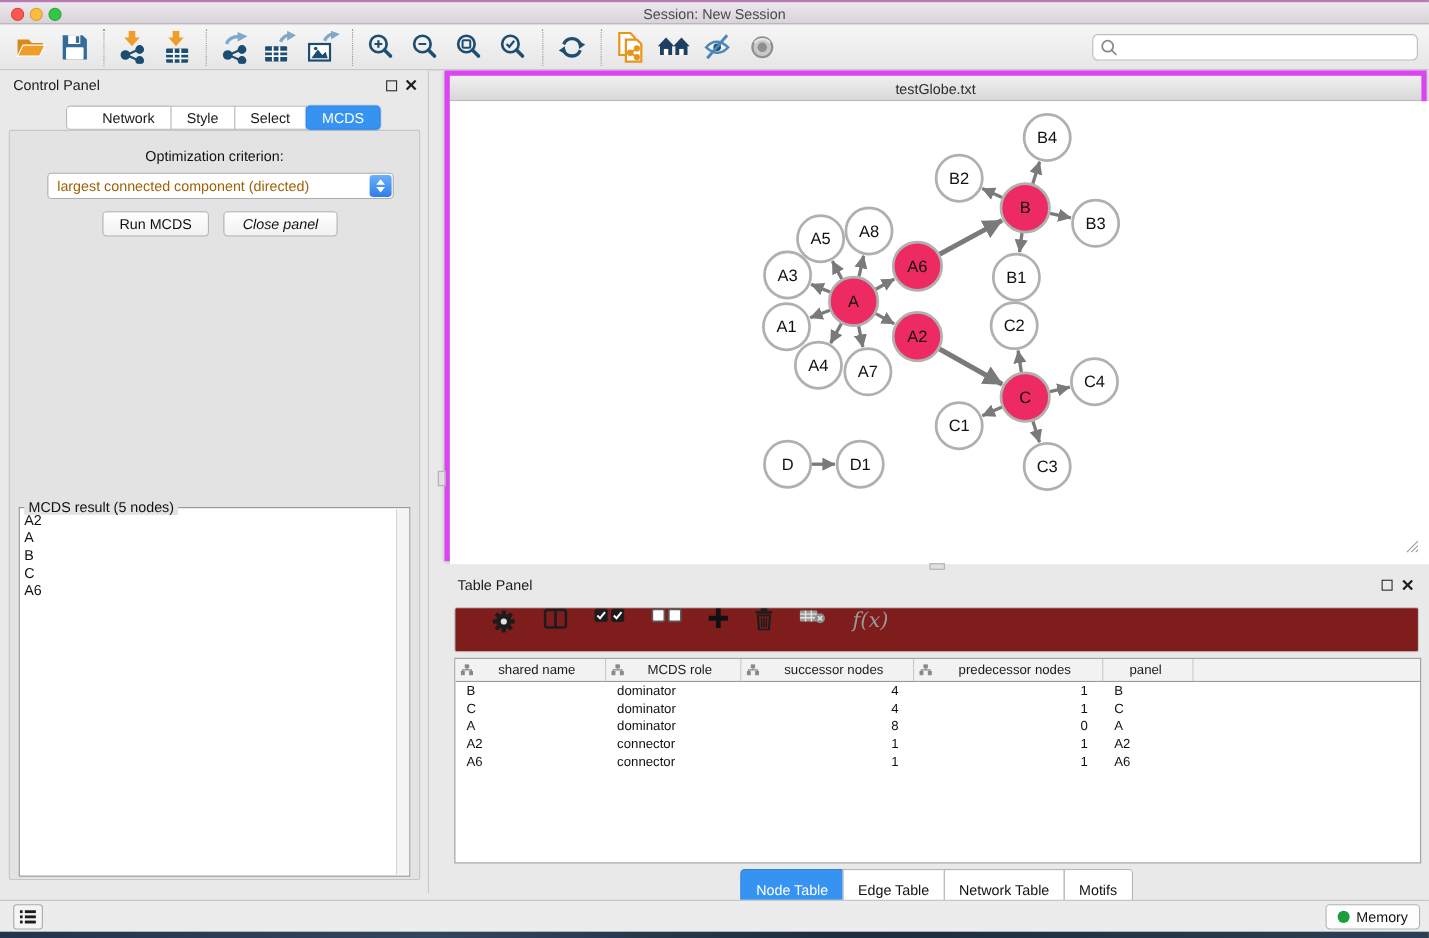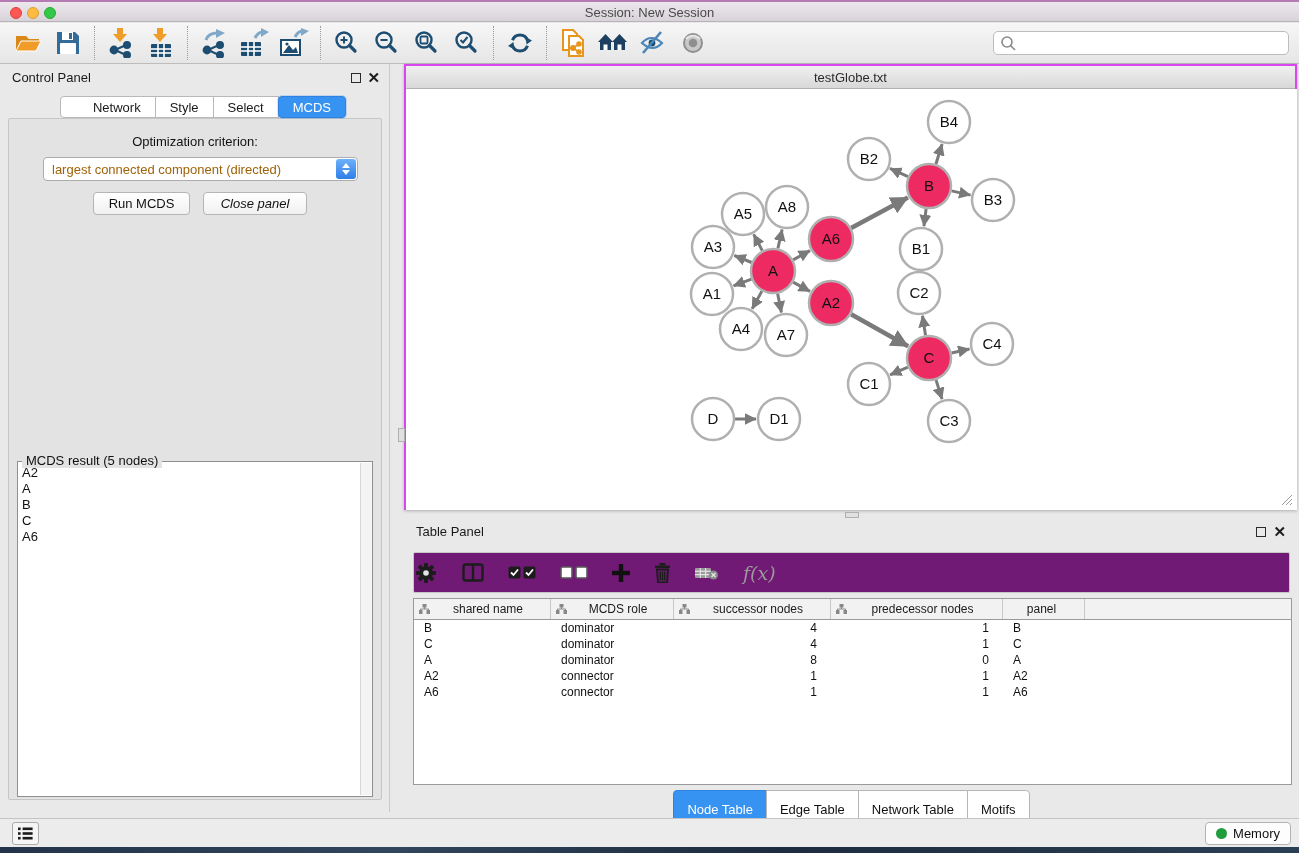--- a/index.html
+++ b/index.html
@@ -63,39 +63,39 @@
     border:1px solid #8f8f8f; background:#fff; }
   #mcds-legend { position:absolute; left:4px; top:-9px; background:#e3e3e3;
     padding:0 4px; font-size:13px; color:#111; }
   #mcds-list { position:absolute; left:0; top:3px; right:13px; bottom:0; overflow:hidden; }
   .mcds-item { font-size:13px; color:#111; line-height:16px; padding-left:4px; }
   #mcds-scroll { position:absolute; right:0; top:1px; bottom:1px; width:12px;
     background:#f4f4f4; border-left:1px solid #d6d6d6; }
 
   
   #net-win { position:absolute; left:404px; top:64px; width:893px; height:446px;
-    background:#fff; border:2px solid #d946ef; box-shadow:0 1px 3px rgba(0,0,0,.25); }
+    background:#fff; border:5px solid #d946ef; box-shadow:0 1px 3px rgba(0,0,0,.25); }
   #net-title { position:absolute; left:0; top:0; width:100%; height:23px;
     background:linear-gradient(#f0f0f0,#d8d8d8); border-bottom:1px solid #b3b3b3; }
   #net-title .tl { top:5px; }
   #net-title .t-red{left:13px;} #net-title .t-yel{left:29px;} #net-title .t-grn{left:45px;}
   #net-title .title { position:absolute; width:100%; text-align:center; top:4px;
     font-size:13px; color:#2b2b2b; }
   #net-canvas { position:absolute; left:0; top:23px; width:891px; height:421px; background:#fff; }
   #net-grip { position:absolute; right:2px; bottom:2px; width:13px; height:13px; }
   .split-grip-v { position:absolute; left:398px; top:428px; width:7px; height:14px;
     background:#e0e0e0; border:1px solid #b0b0b0; }
   .split-grip-h { position:absolute; left:845px; top:512px; width:14px; height:6px;
     background:#e0e0e0; border:1px solid #b0b0b0; }
 
   
   #table-panel { position:absolute; left:404px; top:518px; width:895px; height:294px; }
   #tp-toolbar { position:absolute; left:9px; top:34px; width:877px; height:41px;
-    background:#701a75; border:1px solid #c6c6c6; border-radius:2px;
-    display:flex; align-items:center; padding-left:0; gap:24px; }
+    background:#7f1d1d; border:1px solid #c6c6c6; border-radius:2px;
+    display:flex; align-items:flex-start; padding-left:32px; gap:24px; }
   .tp-icon { display:flex; align-items:center; justify-content:center; }
   #fx-label { font-family:"DejaVu Serif", serif; font-style:italic; font-size:19px; color:#9a9a9a; }
   #tbl { position:absolute; left:9px; top:80px; width:879px; height:187px;
     background:#fff; border:1px solid #9a9a9a; overflow:hidden; }
   #tbl-header { display:flex; height:21px; background:#f2f2f2;
     border-bottom:1px solid #9a9a9a; }
   .th { display:flex; align-items:center; border-right:1px solid #c9c9c9;
     font-size:12px; color:#1a1a1a; }
   .th .th-icn { margin-left:5px; }
   .th .th-txt { flex:1; text-align:center; padding-right:4px; }

